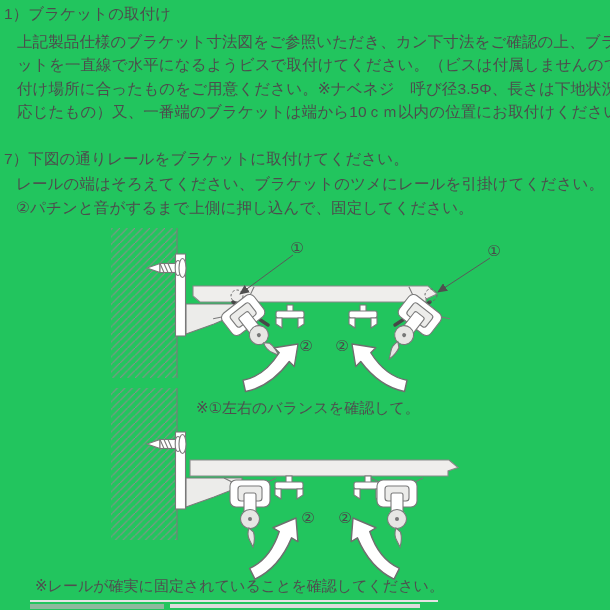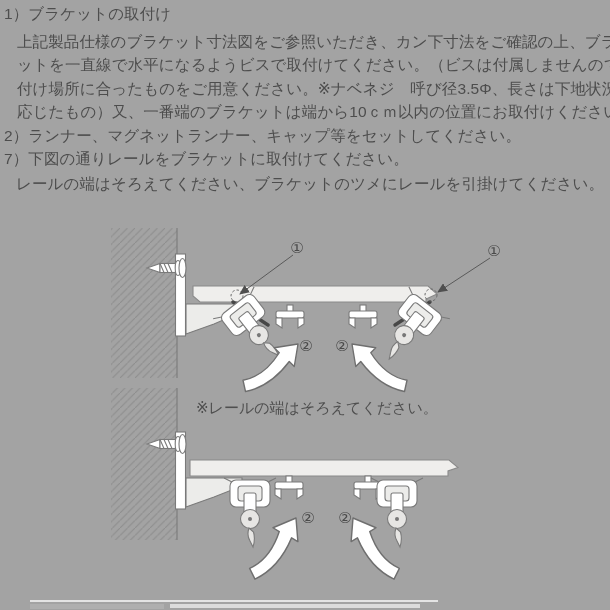--- a/index.html
+++ b/index.html
@@ -1,17 +1,17 @@
 <!DOCTYPE html>
 <html><head>
 <meta charset="utf-8">
 <style>
   html,body{margin:0;padding:0;background:#fff;}
   .page{
-    position:relative;width:610px;height:610px;background:#a3a3a3;overflow:hidden;
+    position:relative;width:610px;height:610px;background:#22c55e;overflow:hidden;
     font-family:"Liberation Sans","DejaVu Sans",sans-serif;color:#4d4d4d;
   }
   .ln{position:absolute;font-size:15.5px;line-height:20px;white-space:nowrap;letter-spacing:0.1px;}
   .note{position:absolute;font-size:15px;white-space:nowrap;color:#4f4f4f;}
   .clabel{
     position:absolute;font-size:15px;color:#4a4a4a;transform:translate(-50%,-50%);
     line-height:1;
   }
   .diagram-svg{position:absolute;left:0;top:228px;}
   
@@ -31,23 +31,23 @@
 </head>
 <body>
 
 <div class="page">
 
   <div class="ln" style="left:4px;top:4px">1）ブラケットの取付け</div>
   <div class="ln" style="left:17px;top:31.5px">上記製品仕様のブラケット寸法図をご参照いただき、カン下寸法をご確認の上、ブラケ</div>
   <div class="ln" style="left:17px;top:55px">ットを一直線で水平になるようビスで取付けてください。（ビスは付属しませんので取</div>
   <div class="ln" style="left:17px;top:78.5px">付け場所に合ったものをご用意ください。※ナベネジ　呼び径3.5Φ、長さは下地状況に</div>
   <div class="ln" style="left:17px;top:102px">応じたもの）又、一番端のブラケットは端から10ｃｍ以内の位置にお取付けください。</div>
-  <div class="ln" style="left:4px;top:125.5px">2）ランナー、マグネットランナー、キャップ等をセットしてください。</div>
   <div class="ln" style="left:4px;top:149px">7）下図の通りレールをブラケットに取付けてください。</div>
   <div class="ln" style="left:16px;top:173.5px">レールの端はそろえてください、ブラケットのツメにレールを引掛けてください。</div>
+  <div class="ln" style="left:16px;top:197.5px">②パチンと音がするまで上側に押し込んで、固定してください。</div>
 
   <svg class="diagram-svg" width="610" height="375" viewBox="0 0 610 375">
     <defs>
       <pattern id="hatch" patternUnits="userSpaceOnUse" width="7.5" height="7.5">
         <path d="M-1,8.5 L8.5,-1" stroke="#8d8d8d" stroke-width="1.1"></path>
       </pattern>
       <marker id="ah" markerWidth="11" markerHeight="9" refX="9" refY="4.5" orient="auto">
         <path d="M0,0 L10,4.5 L0,9 Z" fill="#4f4f4f"></path>
       </marker>
 
@@ -116,19 +116,20 @@
     </g>
   </svg>
 
   <span class="clabel" style="left:297px;top:247px">①</span>
   <span class="clabel" style="left:494px;top:250px">①</span>
   <span class="clabel" style="left:306px;top:345px">②</span>
   <span class="clabel" style="left:342px;top:345px">②</span>
   <span class="clabel" style="left:308px;top:517px">②</span>
   <span class="clabel" style="left:345px;top:517px">②</span>
 
-  <div class="note" style="left:196px;top:399px">※レールの端はそろえてください。</div>
+  <div class="note" style="left:196px;top:399px">※①左右のバランスを確認して。</div>
+  <div class="note" style="left:35px;top:577px">※レールが確実に固定されていることを確認してください。</div>
 
   <div class="cut1"></div>
   <div class="cut2"></div>
   <div class="cut3"></div>
 
 </div>
 
 </body></html>

